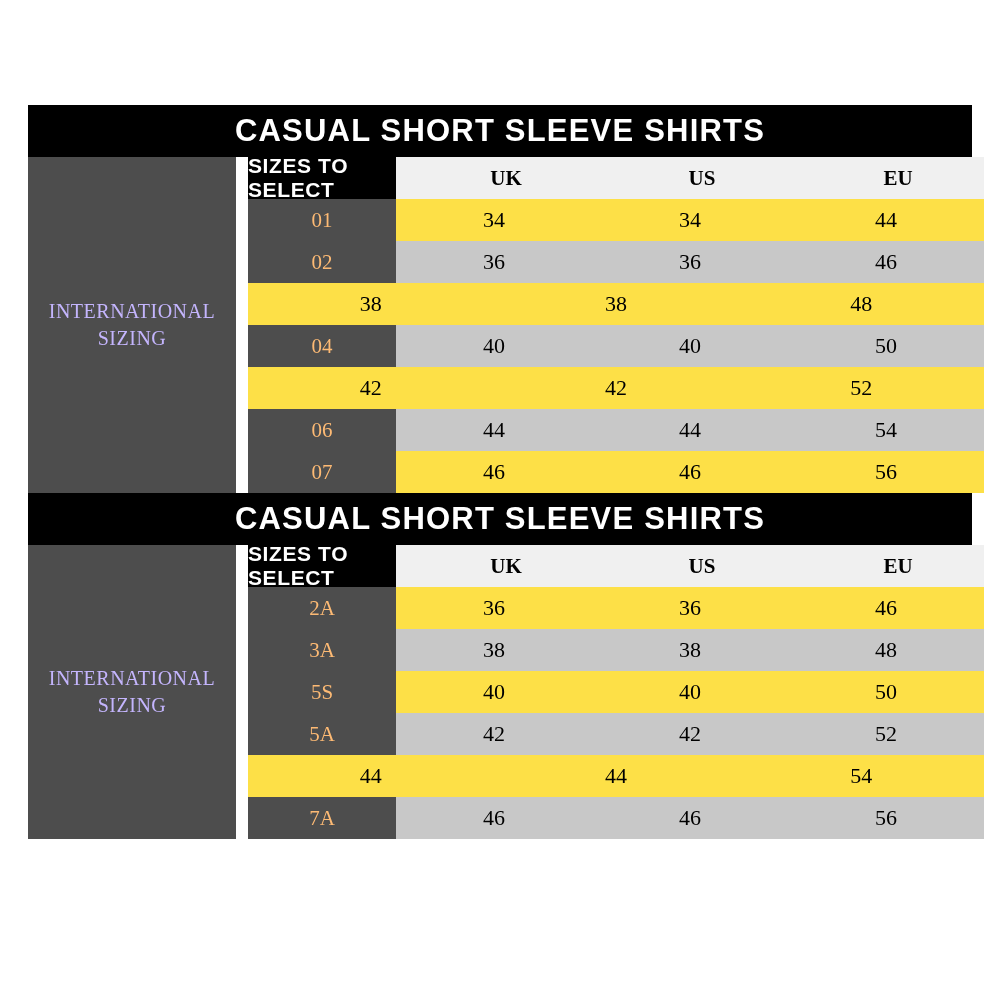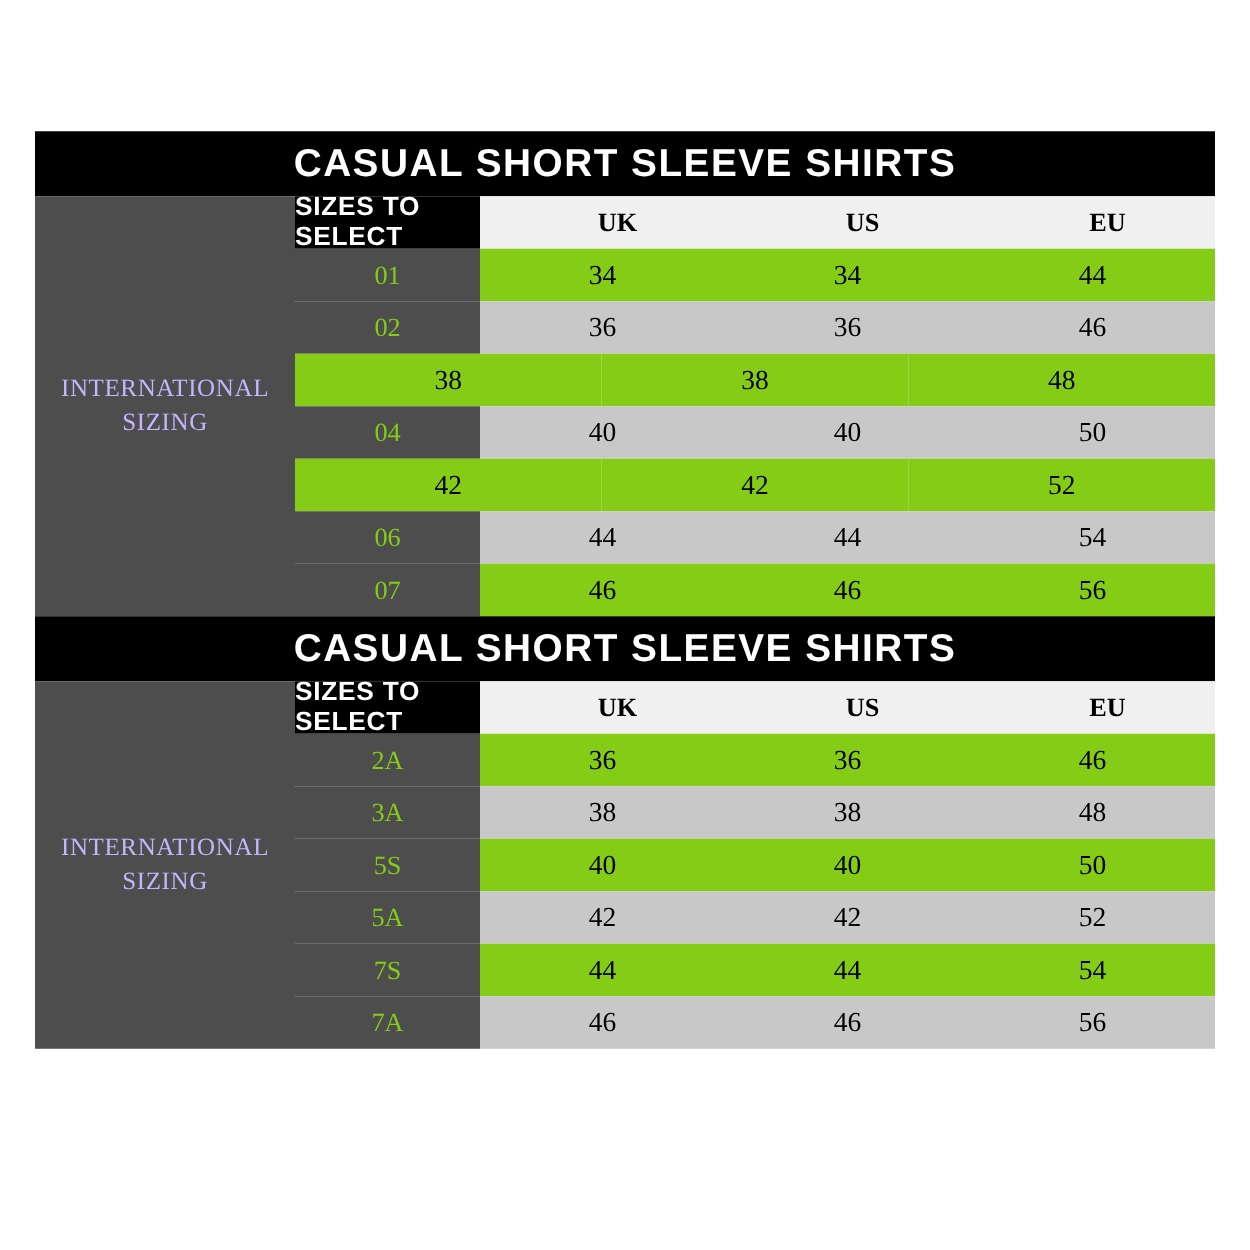--- a/index.html
+++ b/index.html
@@ -46,20 +46,21 @@
     letter-spacing: 0.5px;
   }
   .grid {
     flex: 1;
     display: flex;
     flex-direction: column;
   }
   .row {
     display: flex;
     width: 100%;
+    margin-left: 12px;
   }
   .cell {
     display: flex;
     align-items: center;
     justify-content: center;
     font-family: "Liberation Serif", serif;
   }
   
   .row-head { height: 42px; }
   .row-head .cell { font-size: 21px; font-weight: 700; }
@@ -76,29 +77,29 @@
     flex: 1;
     background: #f0f0f0;
     color: #000000;
     padding-left: 24px;
   }
   
   .row-data { height: 42px; }
   .size-cell {
     width: 148px;
     background: #4d4d4d;
-    color: #84cc16;
+    color: #fdba74;
     font-size: 21px;
   }
   .val-cell {
     flex: 1;
     color: #000000;
     font-size: 22px;
   }
-  .shade-light .val-cell { background: #84cc16; }
+  .shade-light .val-cell { background: #fde047; }
   .shade-dark .val-cell  { background: #c8c8c8; }
 </style>
 </head>
 <body>
 
 <div class="page">
 
   <div class="chart">
     <div class="chart-title">CASUAL SHORT SLEEVE SHIRTS</div>
     <div class="chart-body">
@@ -188,21 +189,20 @@
           <div class="cell val-cell">40</div>
           <div class="cell val-cell">50</div>
         </div>
         <div class="row row-data shade-dark">
           <div class="cell size-cell">5A</div>
           <div class="cell val-cell">42</div>
           <div class="cell val-cell">42</div>
           <div class="cell val-cell">52</div>
         </div>
         <div class="row row-data shade-light">
-          <div class="cell size-cell">7S</div>
           <div class="cell val-cell">44</div>
           <div class="cell val-cell">44</div>
           <div class="cell val-cell">54</div>
         </div>
         <div class="row row-data shade-dark">
           <div class="cell size-cell">7A</div>
           <div class="cell val-cell">46</div>
           <div class="cell val-cell">46</div>
           <div class="cell val-cell">56</div>
         </div>

